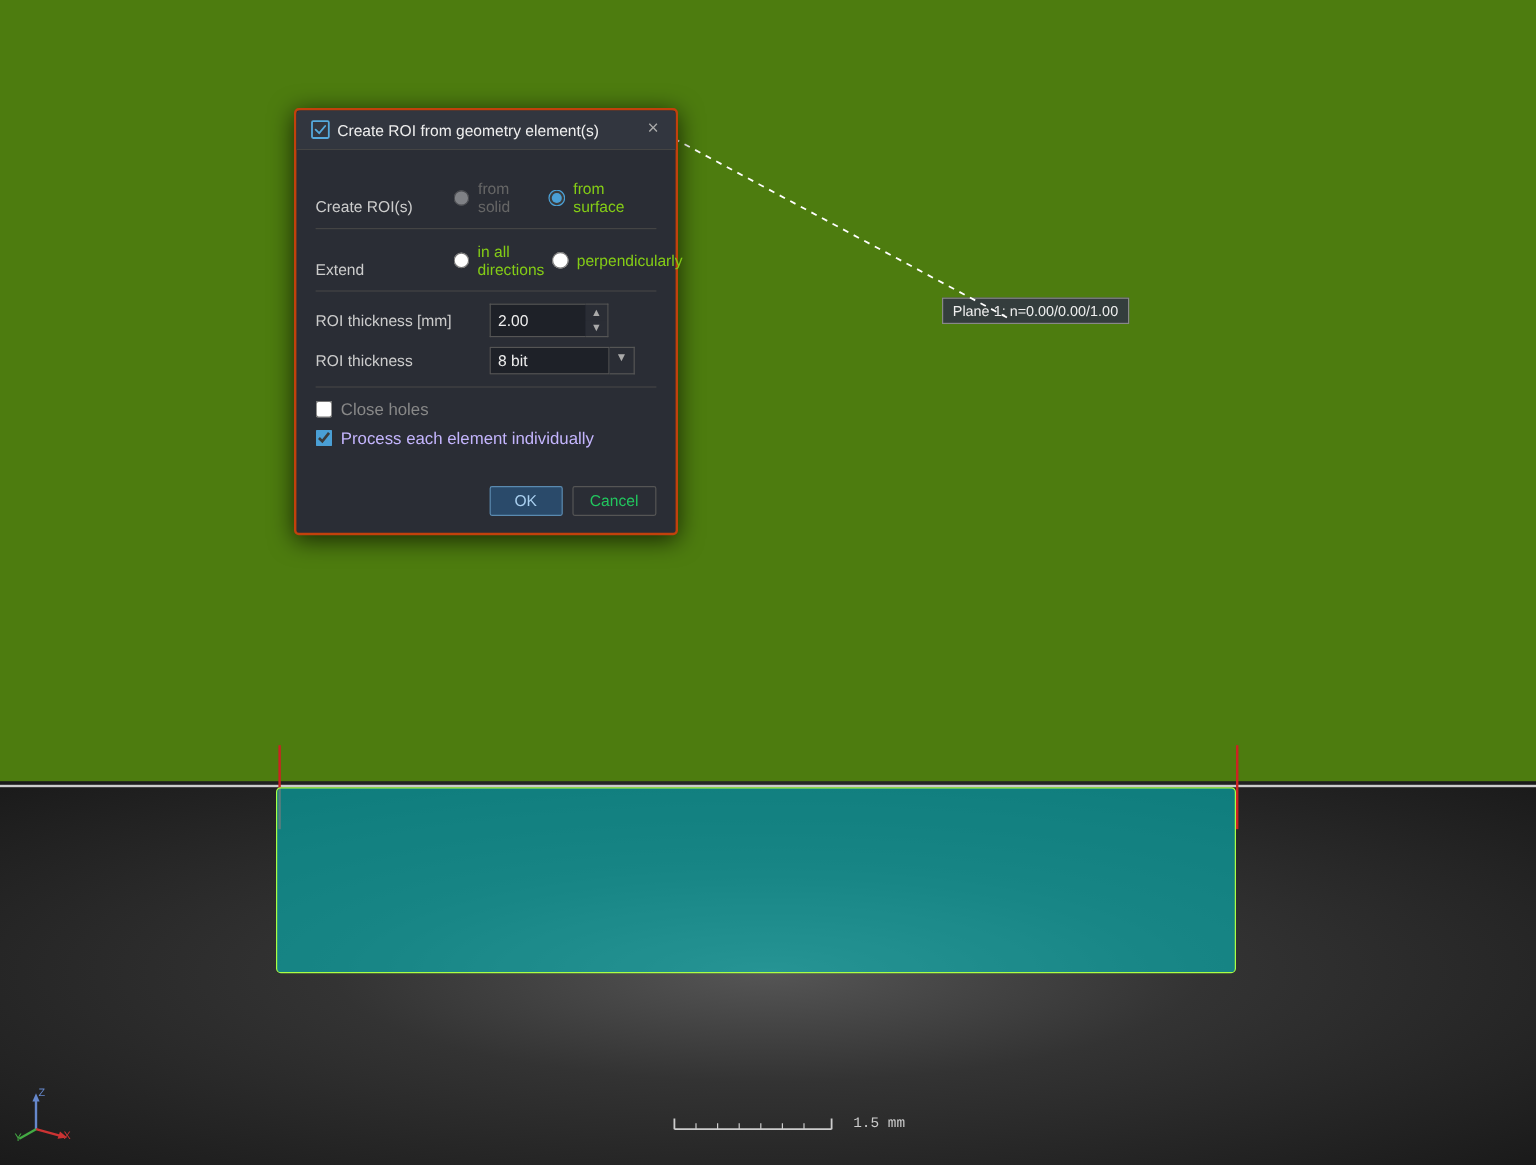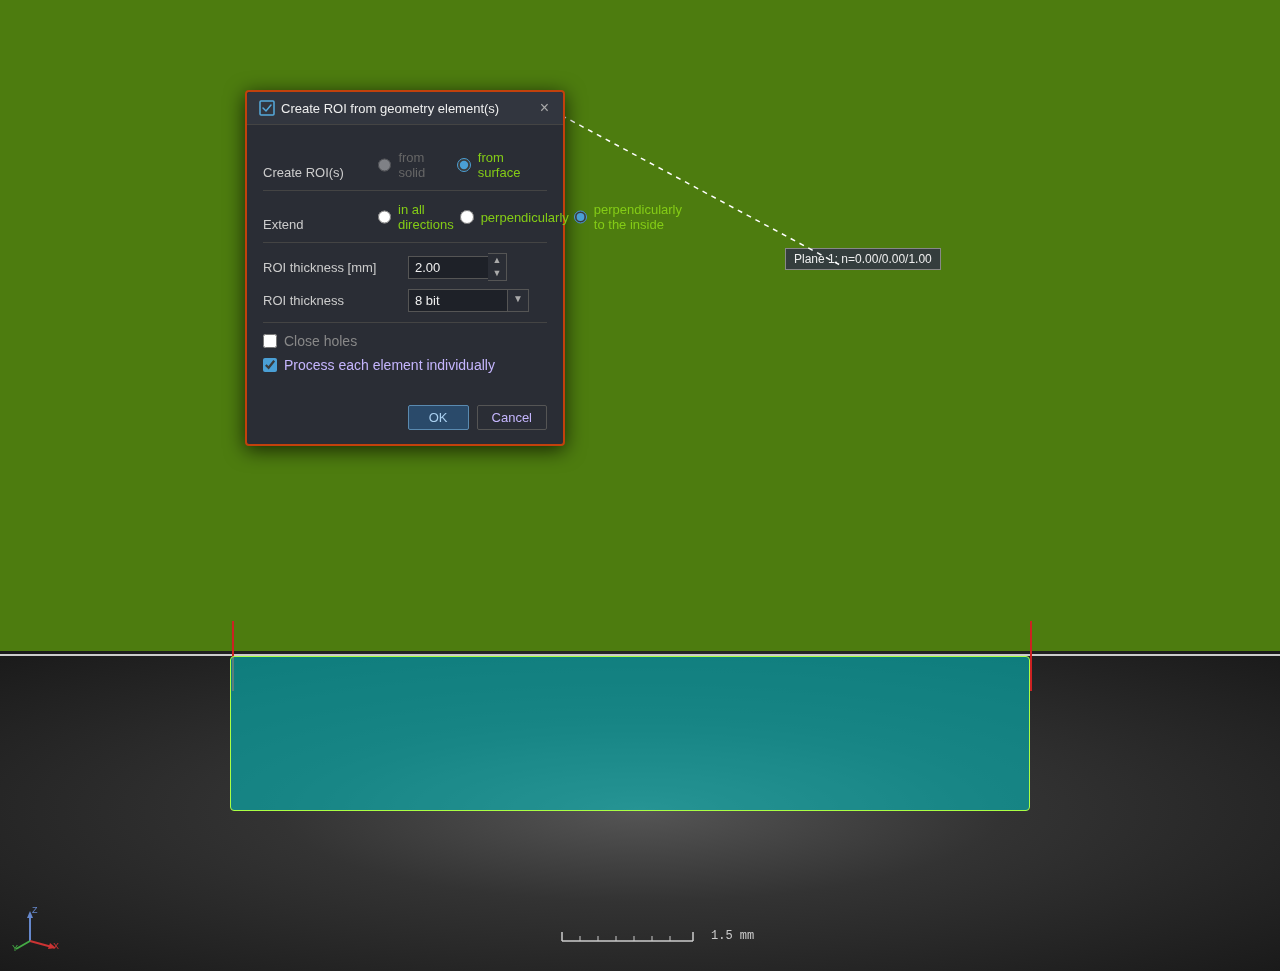--- a/index.html
+++ b/index.html
@@ -224,21 +224,20 @@
       margin-bottom: 8px;
     }
     .input-label {
       width: 145px;
       flex-shrink: 0;
       color: #ccc;
       font-size: 13px;
     }
     .number-input-wrap {
       display: flex;
-      align-items: center;
       flex: 1;
     }
     .number-input {
       background: #1e2128;
       border: 1px solid #555;
       border-right: none;
       color: #eee;
       font-size: 13px;
       padding: 3px 6px;
       width: 80px;
@@ -322,21 +321,21 @@
       border: 1px solid #5a8ab0;
       color: #aad0f0;
       font-size: 13px;
       padding: 4px 20px;
       cursor: pointer;
       border-radius: 2px;
     }
     .btn-cancel {
       background: #2a2d35;
       border: 1px solid #555;
-      color: #c4b5fd;
+      color: #22c55e;
       font-size: 13px;
       padding: 4px 14px;
       cursor: pointer;
       border-radius: 2px;
     }
   </style>
 </head>
 <body>
 
 <div class="viewport">
@@ -425,24 +424,20 @@
       <div class="form-label">Extend</div>
       <div class="form-controls">
         <div class="radio-option">
           <input type="radio" name="extend" id="in_all" value="in_all" style="">
           <label for="in_all">in all directions</label>
         </div>
         <div class="radio-option">
           <input type="radio" name="extend" id="perp" value="perp" style="">
           <label for="perp">perpendicularly</label>
         </div>
-        <div class="radio-option">
-          <input type="radio" name="extend" id="perp_in" value="perp_in" checked="" style="">
-          <label for="perp_in">perpendicularly to the inside</label>
-        </div>
       </div>
     </div>
 
     <hr class="divider">
 
     <div class="input-row">
       <div class="input-label">ROI thickness [mm]</div>
       <div class="number-input-wrap">
         <input class="number-input" type="text" value="2.00" style="">
         <div class="spinner-btns">

